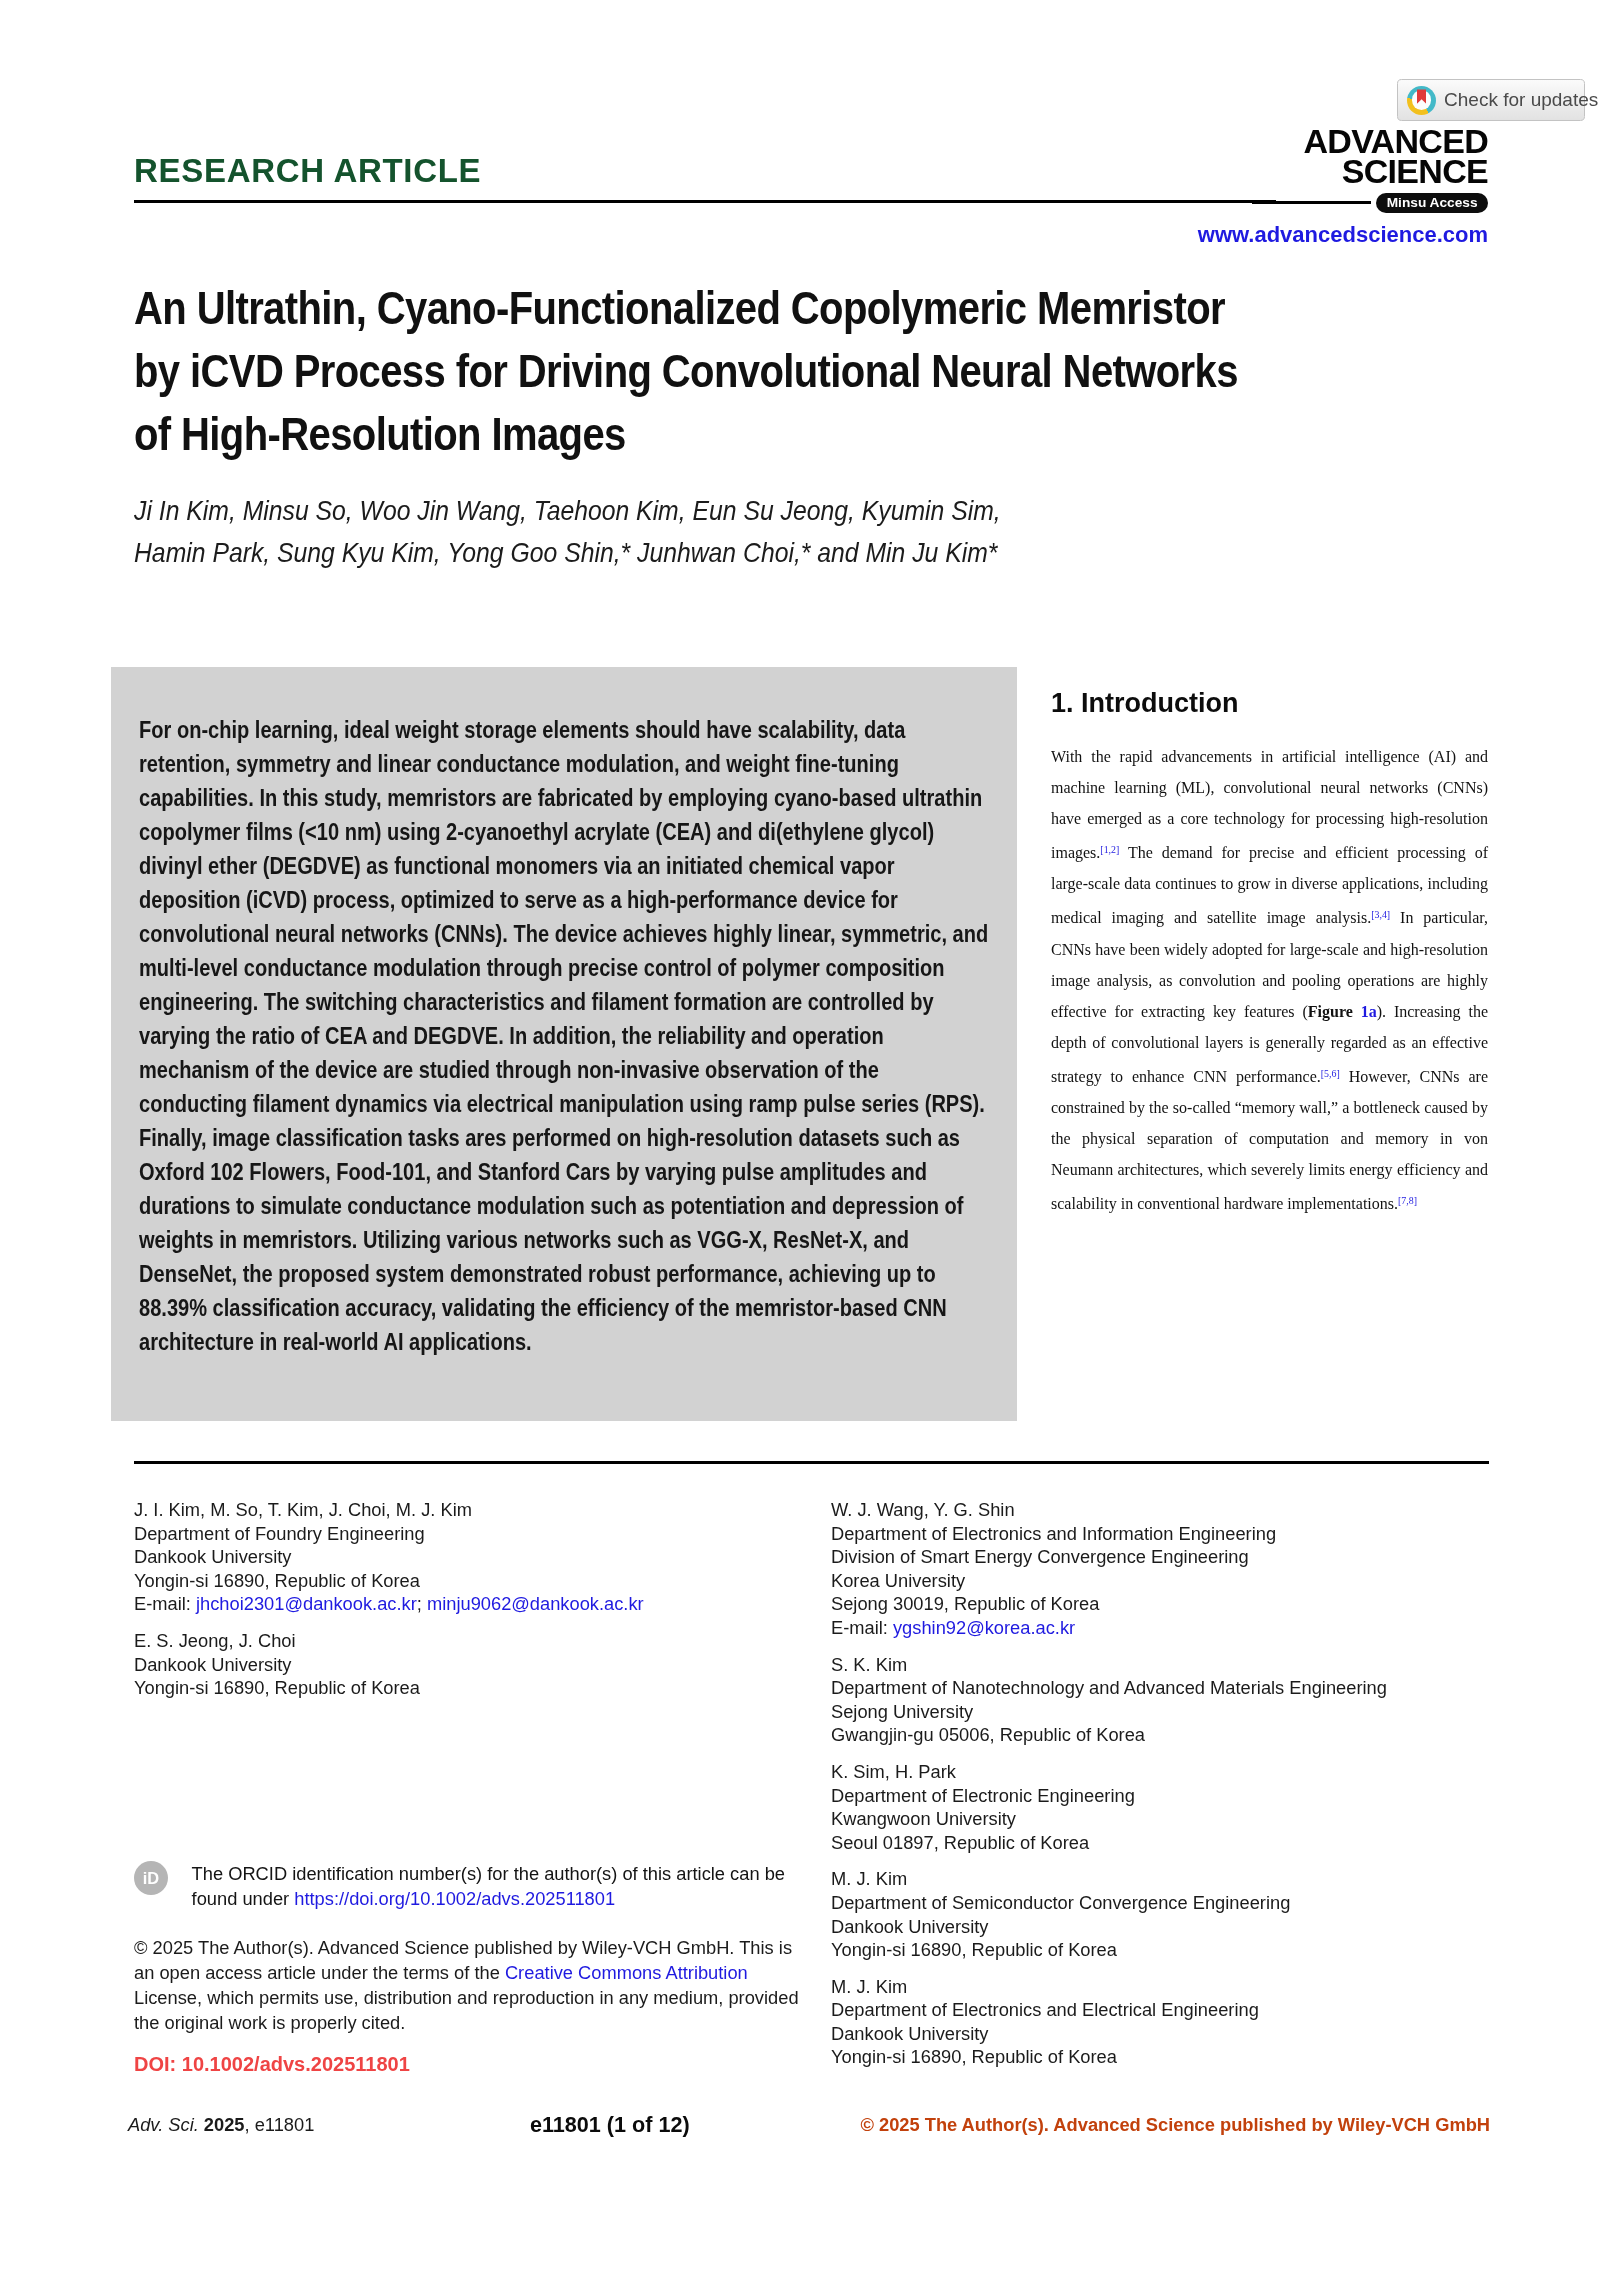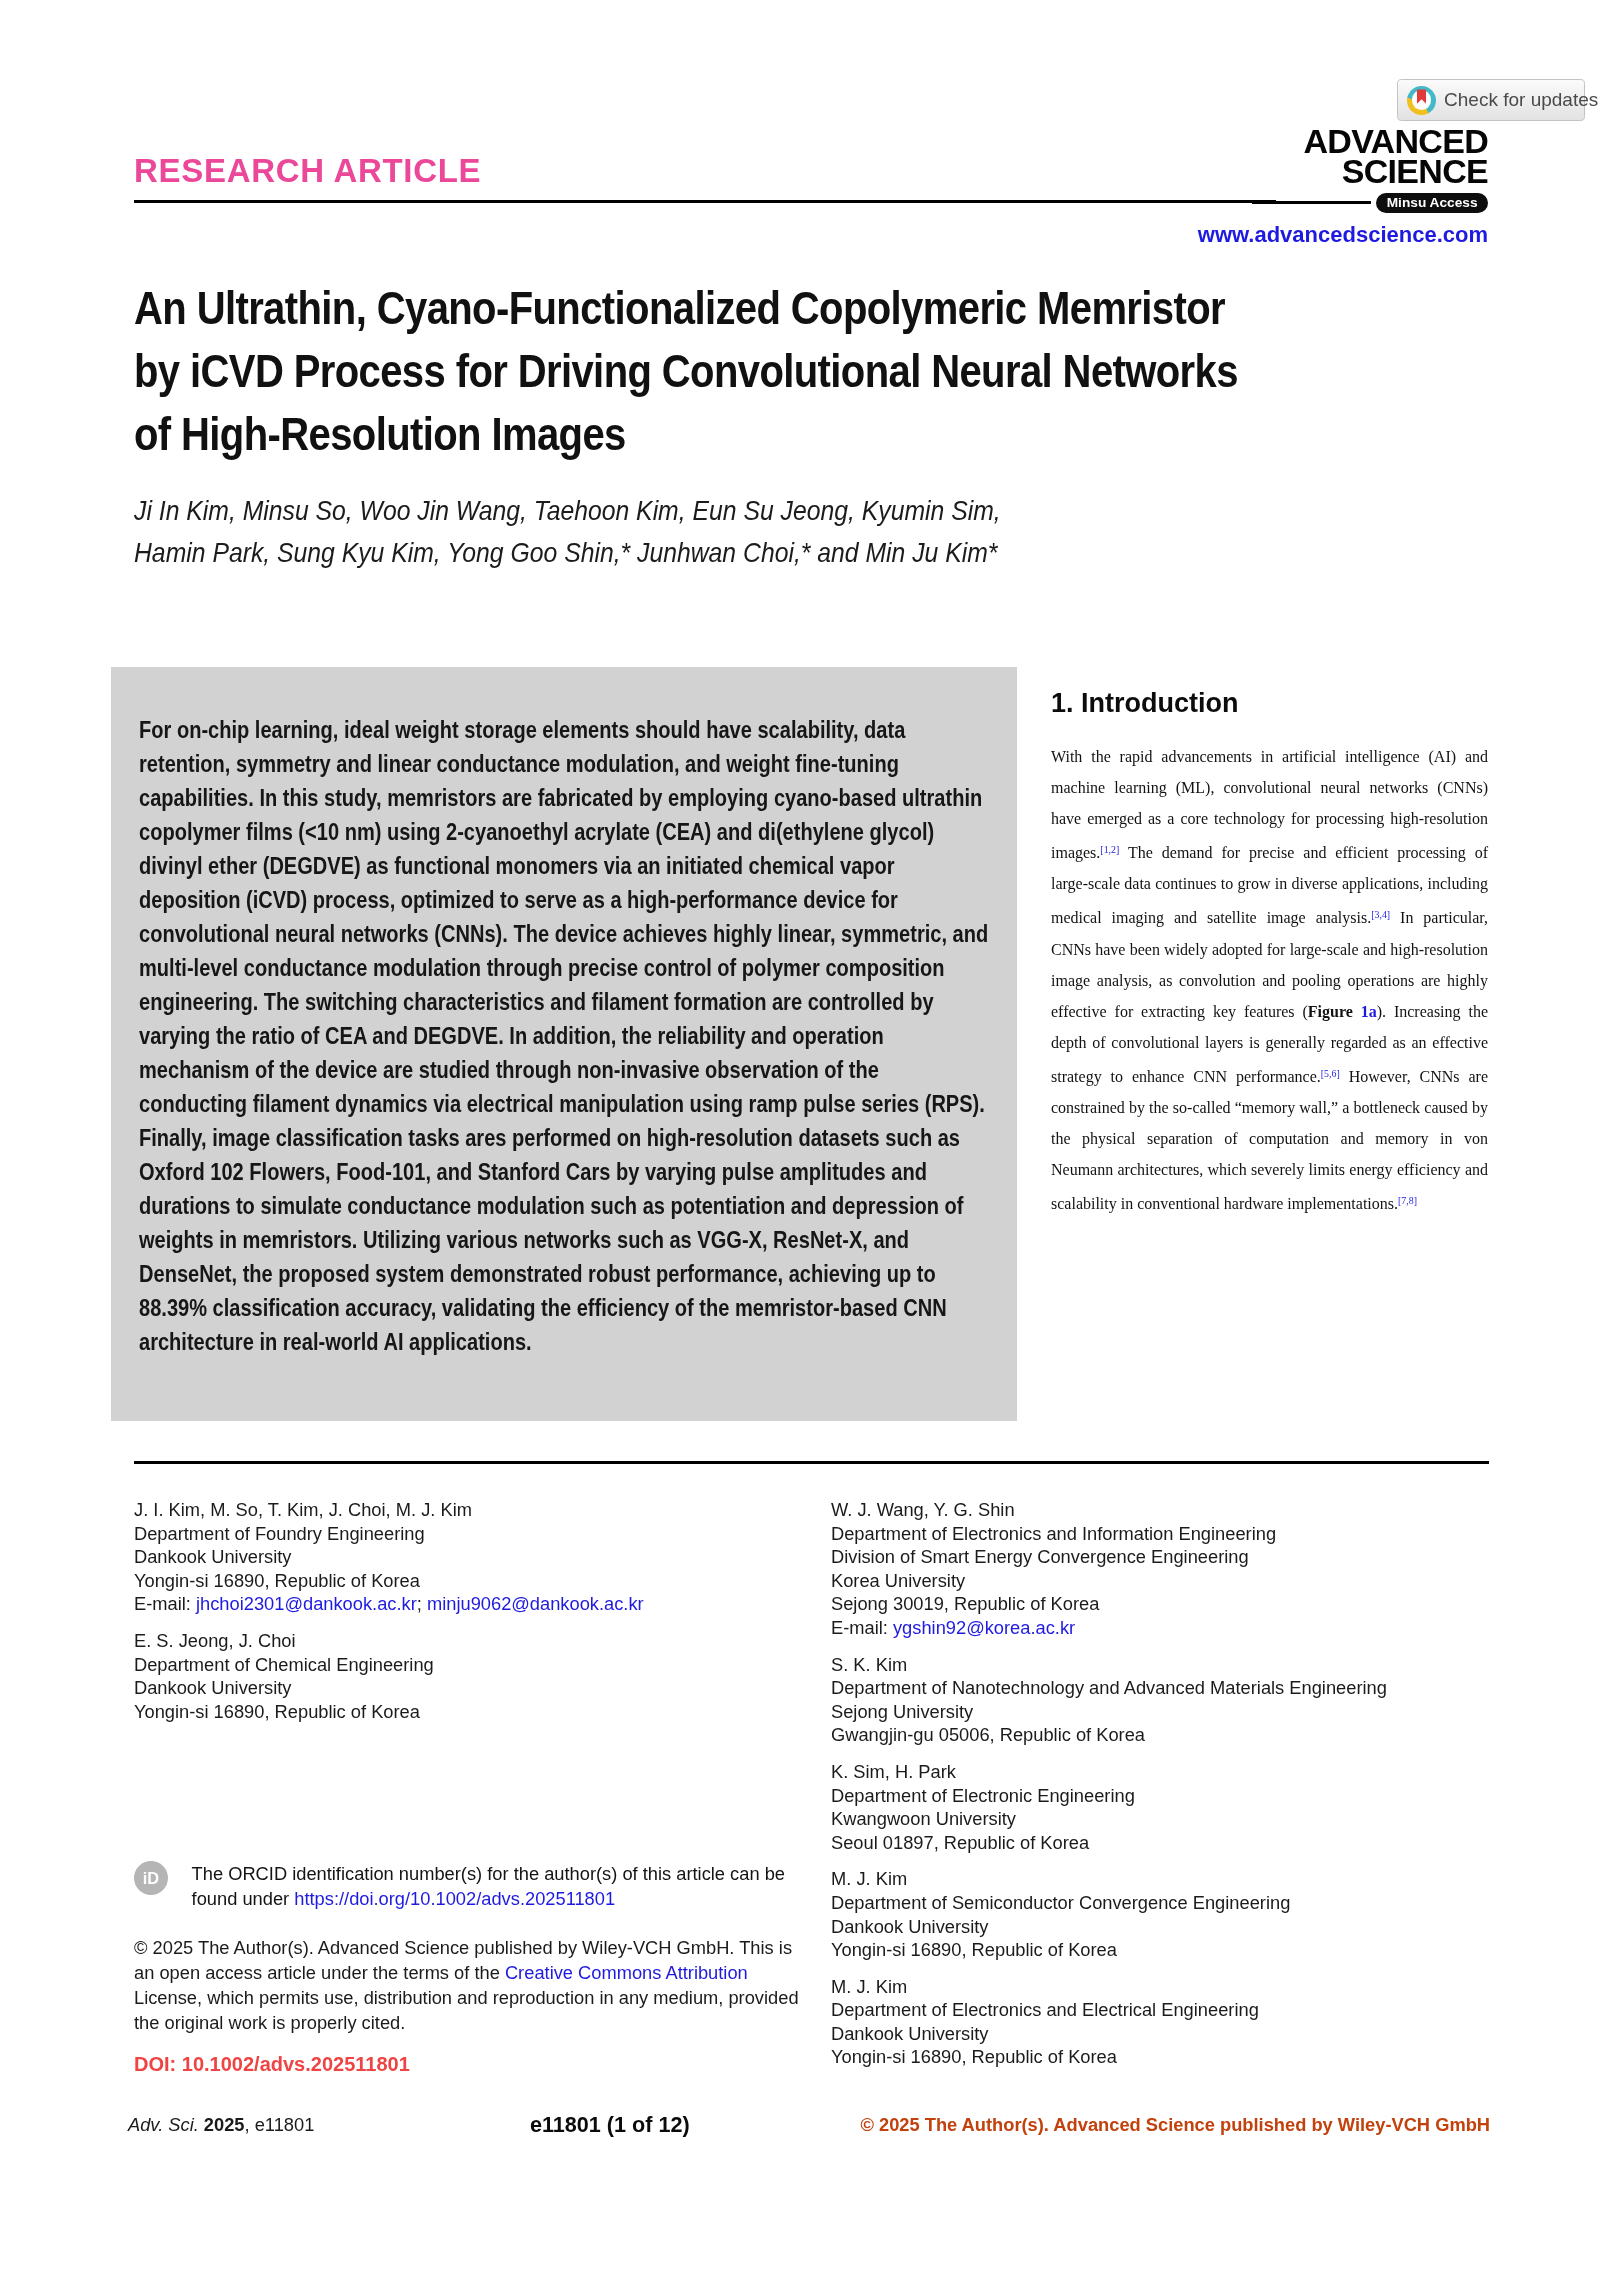--- a/index.html
+++ b/index.html
@@ -11,21 +11,21 @@
         border:1.3px solid #c3c3c3;border-radius:4.6px;
         background:linear-gradient(#fbfbfb,#e2e2e2);
         display:flex;align-items:center;gap:7.9px;padding:0 9.2px;box-sizing:border-box;cursor:pointer;}
   .cross-icon{position:relative;width:29px;height:29px;border-radius:50%;
         background:conic-gradient(from 150deg,#f2c01e 0 130deg,#43b9c8 130deg 360deg);flex:0 0 auto;}
   .cross-icon .inner{position:absolute;left:4.6px;top:4.6px;width:19.6px;height:19.6px;border-radius:50%;background:#fdfdfd;}
   .cross-icon .bookmark{position:absolute;left:9.8px;top:3.9px;width:9.2px;height:14.4px;background:#e03a3a;
         clip-path:polygon(0 0,100% 0,100% 100%,50% 68%,0 100%);}
   .check-label{font-size:19px;color:#4a4a4a;white-space:nowrap;}
 
-  .kicker{position:absolute;left:134px;top:152px;font-size:33px;font-weight:800;letter-spacing:0.7px;color:#ec4899;}
+  .kicker{position:absolute;left:134px;top:152px;font-size:33px;font-weight:800;letter-spacing:0.7px;color:#14532d;}
   .header-rule{position:absolute;left:134px;top:200px;width:1142px;height:2.6px;background:#000;}
 
   .logo{position:absolute;right:135px;top:126px;text-align:right;}
   .logo-l1,.logo-l2{font-size:34px;font-weight:700;letter-spacing:-0.7px;line-height:30px;color:#060606;}
   .logo-row{display:flex;align-items:center;justify-content:flex-end;margin-top:6.5px;}
   .logo-line{display:inline-block;width:119px;height:2.6px;background:#000;margin-right:5.2px;}
   .oa-pill{display:inline-block;background:#0d0d0d;color:#fff;font-size:13.7px;font-weight:700;
         border-radius:10.5px;padding:2px 10.5px;line-height:16.4px;}
   .site{margin-top:9.2px;font-size:22px;font-weight:700;color:#1f1ae0;cursor:pointer;}
 
@@ -125,21 +125,20 @@
   <div class="fn-col fn-left">
     <div class="fn-group">
       <div class="fn-line">J. I. Kim, M. So, T. Kim, J. Choi, M. J. Kim</div>
       <div class="fn-line">Department of Foundry Engineering</div>
       <div class="fn-line">Dankook University</div>
       <div class="fn-line">Yongin-si 16890, Republic of Korea</div>
       <div class="fn-line"><span>E-mail: </span><a class="blue">jhchoi2301@dankook.ac.kr</a><span>; </span><a class="blue">minju9062@dankook.ac.kr</a></div>
     </div>
     <div class="fn-group">
       <div class="fn-line">E. S. Jeong, J. Choi</div>
-      <div class="fn-line">Department of Chemical Engineering</div>
       <div class="fn-line">Dankook University</div>
       <div class="fn-line">Yongin-si 16890, Republic of Korea</div>
     </div>
   </div>
 
   <div class="fn-col fn-right">
     <div class="fn-group">
       <div class="fn-line">W. J. Wang, Y. G. Shin</div>
       <div class="fn-line">Department of Electronics and Information Engineering</div>
       <div class="fn-line">Division of Smart Energy Convergence Engineering</div>

